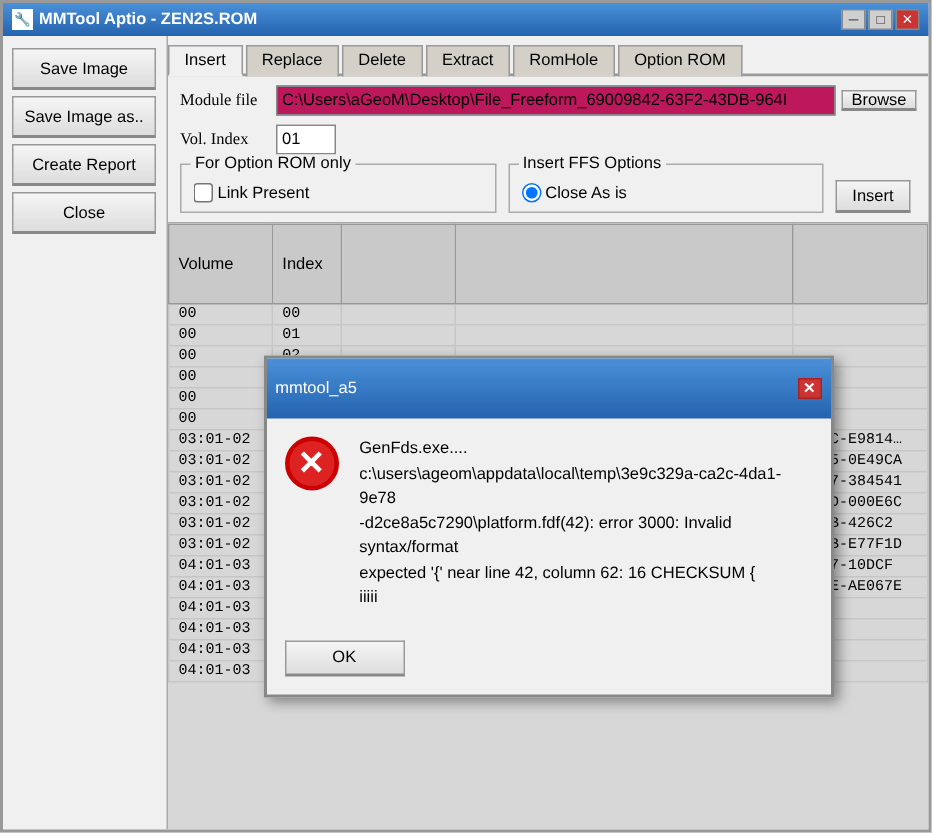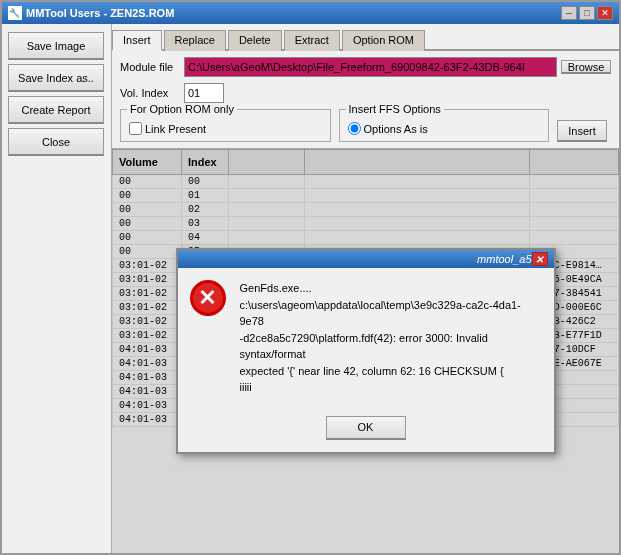--- a/index.html
+++ b/index.html
@@ -138,20 +138,21 @@
 
     .form-row {
       display: flex;
       align-items: center;
       margin-bottom: 6px;
       gap: 4px;
     }
     .form-label {
       font-size: 11px;
       min-width: 60px;
+      font-family: Liberation Serif, serif;
     }
     .form-input {
       flex: 1;
       height: 20px;
       border: 1px solid #888;
       background: #be185d;
       padding: 0 3px;
       font-size: 11px;
     }
     .browse-btn {
@@ -244,23 +245,23 @@
       border-collapse: collapse;
       font-size: 11px;
     }
     thead tr {
       background: #e0e0e0;
       position: sticky;
       top: 0;
     }
     th {
       border: 1px solid #aaa;
-      padding: 6px 6px;
+      padding: 20px 6px;
       text-align: left;
-      font-weight: bold;
+      font-weight: normal;
     }
     td {
       border: 1px solid #ddd;
       padding: 1px 6px;
       white-space: nowrap;
       font-family: 'Courier New', monospace;
       font-size: 10px;
     }
 
     
@@ -275,26 +276,25 @@
     }
     .dialog {
       background: #f0f0f0;
       border: 2px solid #888;
       box-shadow: 3px 3px 8px rgba(0,0,0,0.4);
       width: 380px;
     }
     .dialog-title-bar {
       background: linear-gradient(to bottom, #4a90d9, #2563ae);
       color: white;
-      height: 18px;
+      height: 40px;
       display: flex;
       align-items: center;
       padding: 0 6px;
-      justify-content: flex-end;
-      font-style: italic;
+      justify-content: space-between;
     }
     .dialog-close-btn {
       width: 16px;
       height: 14px;
       background: #cc3333;
       border: 1px solid #aa2222;
       display: flex;
       align-items: center;
       justify-content: center;
       font-size: 10px;
@@ -325,21 +325,21 @@
       font-size: 22px;
       font-weight: bold;
     }
     .dialog-message {
       flex: 1;
       font-size: 11px;
       line-height: 1.5;
     }
     .dialog-footer {
       display: flex;
-      justify-content: center;
+      justify-content: flex-start;
       padding: 8px 12px 12px;
     }
     .ok-btn {
       width: 80px;
       height: 24px;
       background: linear-gradient(to bottom, #f5f5f5, #ddd);
       border: 1px solid #999;
       border-bottom: 2px solid #888;
       cursor: pointer;
       font-size: 11px;
@@ -349,45 +349,46 @@
     }
   </style>
 </head>
 <body>
 
 <div class="main-window">
 
   <div class="title-bar">
     <div class="title-bar-left">
       <div class="title-icon">🔧</div>
-      <span class="title-text">MMTool Users - ZEN2S.ROM</span>
+      <span class="title-text">MMTool Aptio - ZEN2S.ROM</span>
     </div>
     <div class="title-controls">
       <div class="title-btn">─</div>
       <div class="title-btn">□</div>
       <div class="title-btn" style="background:#cc3333;color:white;">✕</div>
     </div>
   </div>
 
   <div class="main-content">
 
     <div class="left-sidebar">
       <button class="sidebar-btn">Save Image</button>
-      <button class="sidebar-btn">Save Index as..</button>
+      <button class="sidebar-btn">Save Image as..</button>
       <button class="sidebar-btn">Create Report</button>
       <button class="sidebar-btn">Close</button>
     </div>
 
     <div class="right-panel">
 
       <div class="tabs">
         <div class="tab active">Insert</div>
         <div class="tab">Replace</div>
         <div class="tab">Delete</div>
         <div class="tab">Extract</div>
+        <div class="tab">RomHole</div>
         <div class="tab">Option ROM</div>
       </div>
 
       <div class="tab-content">
         <div class="form-row">
           <span class="form-label">Module file</span>
           <input class="form-input" type="text" value="C:\Users\aGeoM\Desktop\File_Freeform_69009842-63F2-43DB-964I" style="">
           <button class="browse-btn">Browse</button>
         </div>
         <div class="form-row">
@@ -399,21 +400,21 @@
             <span class="option-group-legend">For Option ROM only</span>
             <div class="checkbox-row">
               <input type="checkbox" style="">
               <span>Link Present</span>
             </div>
           </div>
           <div class="option-group">
             <span class="option-group-legend">Insert FFS Options</span>
             <div class="radio-row">
               <input type="radio" name="ffs_opt" checked="" style="">
-              <span>Options As is</span>
+              <span>Close As is</span>
             </div>
           </div>
           <button class="insert-btn">Insert</button>
         </div>
       </div>
 
       <div class="table-area">
         <div class="table-container">
           <table>
             <thead>

